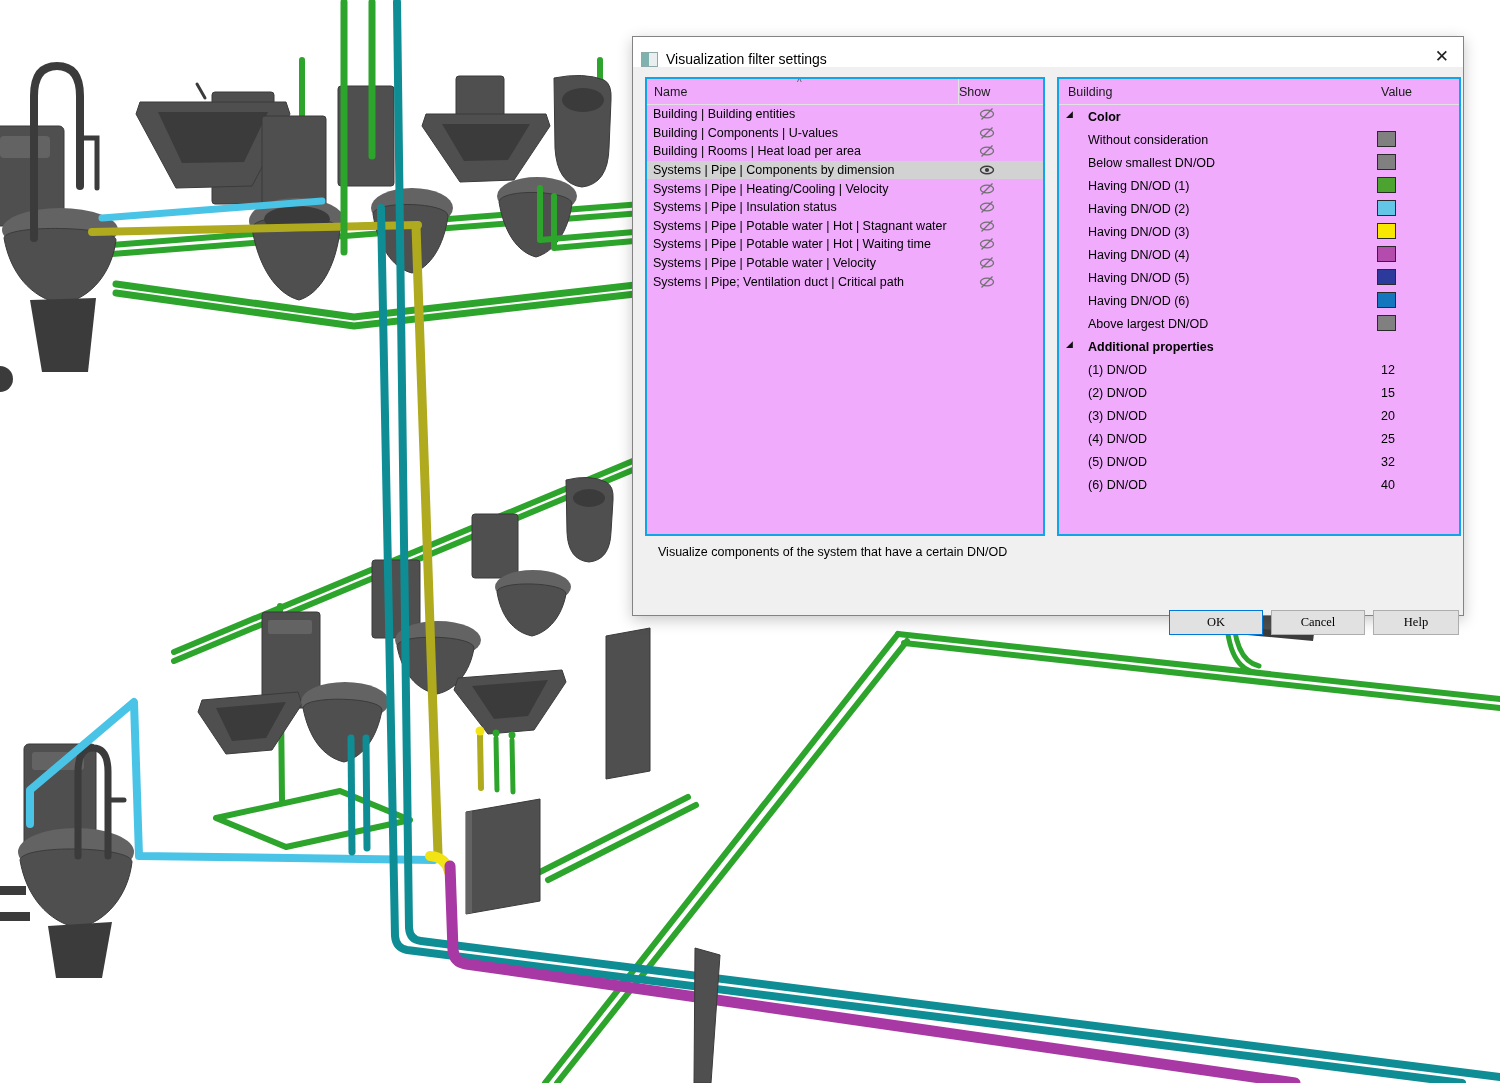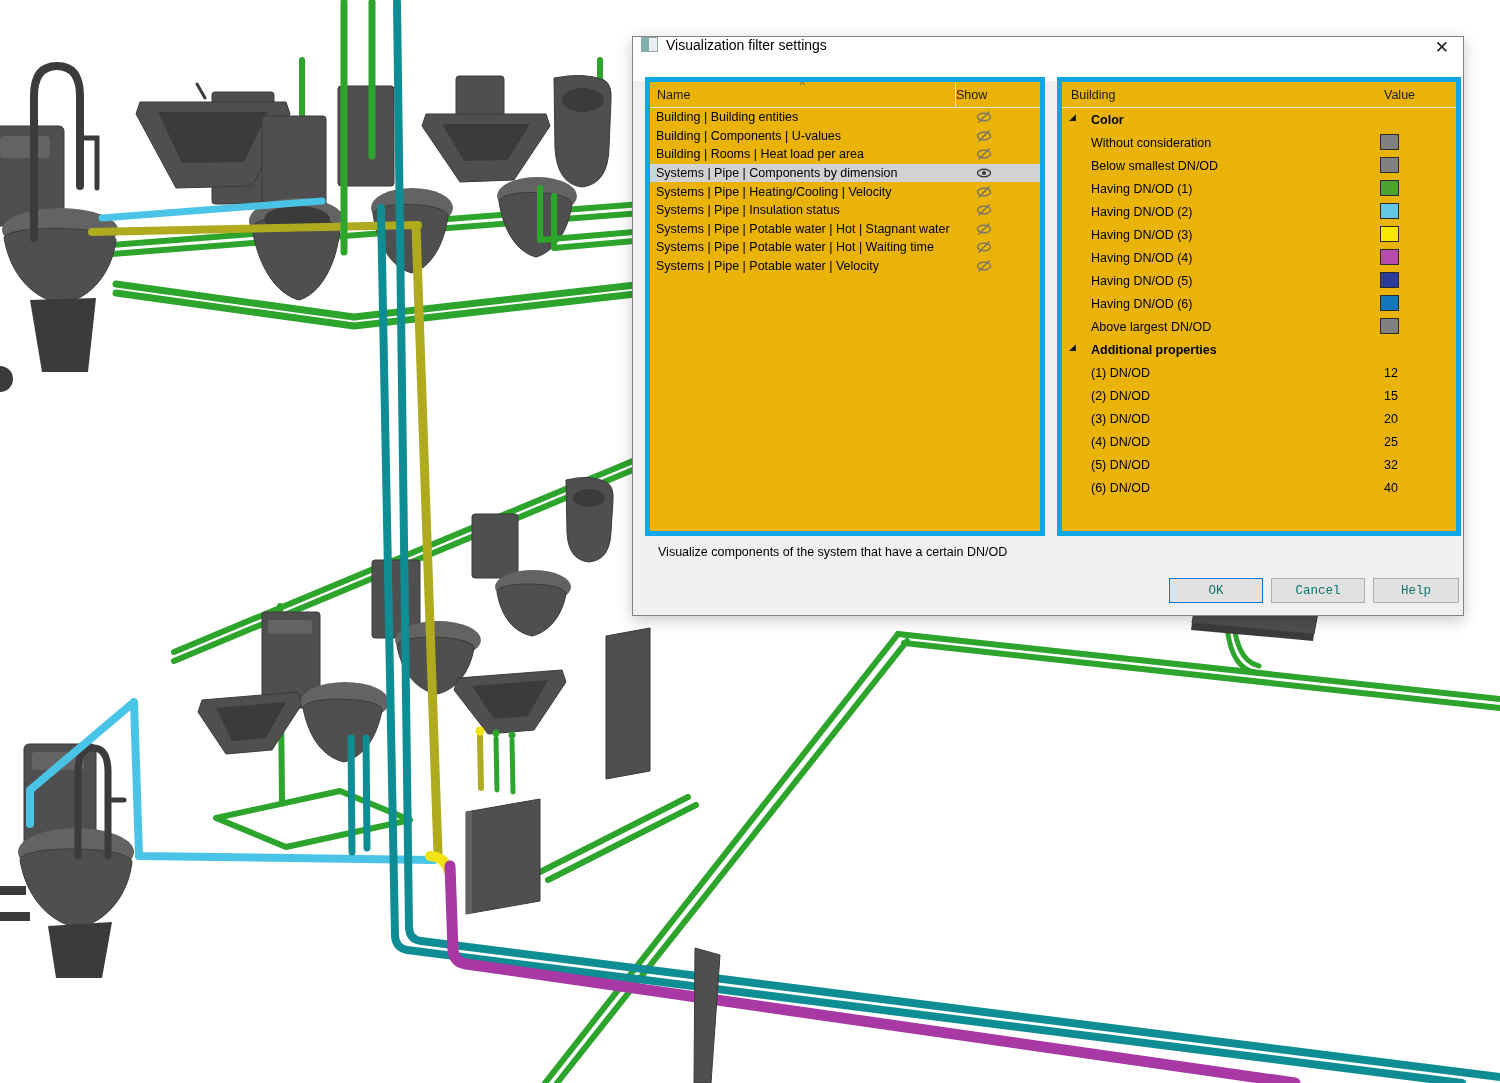--- a/index.html
+++ b/index.html
@@ -18,25 +18,25 @@
   .fx{fill:var(--fixture);stroke:var(--fixture-dark);stroke-width:1;}
   .fxd{fill:var(--fixture-dark);}
   .fxl{fill:var(--fixture-light);}
   .bar{stroke:#3b3b3b;fill:none;stroke-linecap:round;}
   
   .dialog{
     position:absolute;left:632px;top:36px;width:832px;height:580px;
     background:#f0f0f0;border:1px solid #838383;box-shadow:0 4px 14px rgba(0,0,0,.22);
     box-sizing:border-box;font-size:12.5px;
   }
-  .titlebar{height:44px;background:#ffffff;display:flex;align-items:flex-start;padding:0 10px 0 8px;}
+  .titlebar{height:30px;background:#ffffff;display:flex;align-items:flex-end;padding:0 10px 0 8px;}
   .dlg-icon{width:15px;height:13px;border:1px solid #8fa8a8;background:linear-gradient(to right,#7fb2ae 45%,#e9eef0 45%);display:inline-block;}
   .dlg-title{margin-left:8px;font-size:14px;}
   .close-x{margin-left:auto;font-size:17px;color:#222;line-height:1;cursor:default;padding:2px 4px;}
-  .panel{position:absolute;background:#eab308;border:5px solid #0ea5e9;box-sizing:border-box;overflow:hidden;}
+  .panel{position:absolute;background:#f0abfc;border:2px solid #0ea5e9;box-sizing:border-box;overflow:hidden;}
   .list-panel{left:12px;top:40px;width:400px;height:459px;}
   .prop-panel{left:424px;top:40px;width:404px;height:459px;}
   .phead{height:25px;border-bottom:1px solid #e2e2e2;position:relative;display:flex;align-items:center;color:#1a1a1a;}
   .phead .h-name{padding-left:7px;flex:1;}
   .phead .h-show{width:62px;border-left:1px solid #e2e2e2;margin-right:22px;height:100%;display:flex;align-items:center;}
   .sort-caret{position:absolute;left:150px;top:-2px;font-size:10px;color:#555;}
   .lrows{position:absolute;left:0;right:0;top:26px;bottom:0;}
   .lrow{height:18.6px;display:flex;align-items:center;padding-left:6px;}
   .lrow.sel{background:#d2d2d2;}
   .lname{flex:1;white-space:nowrap;overflow:hidden;}
@@ -45,22 +45,22 @@
   .phead .h-val{position:absolute;left:322px;}
   .prows{position:absolute;left:0;right:0;top:26px;bottom:0;}
   .prow{height:23px;display:flex;align-items:center;position:relative;}
   .prow .tri{position:absolute;left:7px;top:4px;font-size:9px;color:#111;}
   .glabel{margin-left:29px;font-weight:bold;}
   .plabel{margin-left:29px;}
   .pvalue{position:absolute;left:322px;}
   .swatch{position:absolute;left:318px;top:3px;width:19px;height:16px;border:1px solid #2a2a2a;box-sizing:border-box;}
   .dlg-desc{position:absolute;left:13px;top:508px;width:700px;margin-left:12px;}
   .btn-row{position:absolute;left:536px;top:541px;display:flex;}
-  .dbtn{height:25px;background:#e1e1e1;border:1px solid #adadad;font-family:Liberation Mono, monospace;
-        font-size:12.5px;color:#0f766e;margin-left:0;}
+  .dbtn{height:25px;background:#e1e1e1;border:1px solid #adadad;font-family:Liberation Serif, serif;
+        font-size:12.5px;color:#000000;margin-left:0;margin-top:32px;}
   .dbtn+.dbtn{margin-left:8px;}
   .dbtn.default{border:1px solid var(--accent-blue);width:94px;}
   .dbtn:nth-child(2){width:94px;}
   .dbtn:nth-child(3){width:86px;}
 </style>
 </head>
 <body>
 
 <svg class="scene" viewBox="0 0 1500 1083">
 
@@ -319,20 +319,29 @@
         </div>
         <div class="lrow">
           <span class="lname">Systems | Pipe | Potable water | Velocity</span>
           <span class="leye">
             <svg viewBox="0 0 16 12" width="16" height="12">
               <ellipse cx="8" cy="6" rx="6.5" ry="3.8" fill="none" stroke="#707070" stroke-width="1.3"></ellipse>
               <line x1="13.5" y1="0.5" x2="2.5" y2="11.5" stroke="#707070" stroke-width="1.3"></line>
             </svg>
           </span>
         </div>
+        <div class="lrow">
+          <span class="lname">Systems | Pipe; Ventilation duct | Critical path</span>
+          <span class="leye">
+            <svg viewBox="0 0 16 12" width="16" height="12">
+              <ellipse cx="8" cy="6" rx="6.5" ry="3.8" fill="none" stroke="#707070" stroke-width="1.3"></ellipse>
+              <line x1="13.5" y1="0.5" x2="2.5" y2="11.5" stroke="#707070" stroke-width="1.3"></line>
+            </svg>
+          </span>
+        </div>
       </div>
   </div>
 
   <div class="panel prop-panel">
     <div class="phead">
       <span class="h-prop">Building</span>
       <span class="h-val">Value</span>
     </div>
     <div class="prows">
         <div class="prow">

